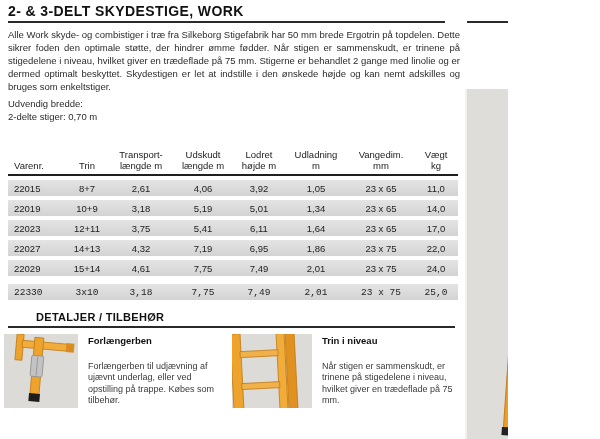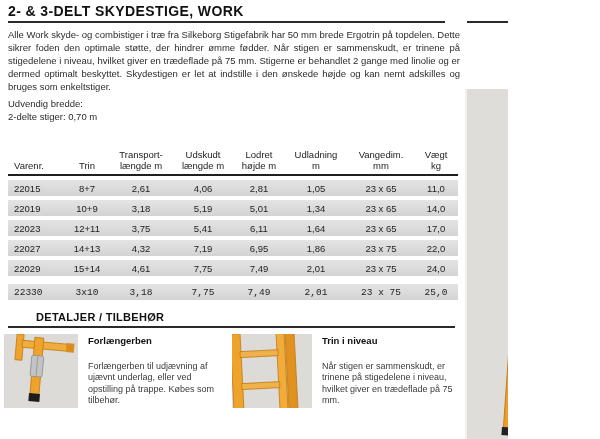--- a/index.html
+++ b/index.html
@@ -112,21 +112,21 @@
           <div>Vægt</div>
           <div>kg</div>
         </div>
       </div>
     <div id="tbody">
         <div class="trow tgrid">
           <div class="td">22015</div>
           <div class="td">8+7</div>
           <div class="td">2,61</div>
           <div class="td">4,06</div>
-          <div class="td">2,81</div>
+          <div class="td">3,92</div>
           <div class="td">1,05</div>
           <div class="td">23 x 65</div>
           <div class="td">11,0</div>
         </div>
         <div class="trow tgrid">
           <div class="td">22019</div>
           <div class="td">10+9</div>
           <div class="td">3,18</div>
           <div class="td">5,19</div>
           <div class="td">5,01</div>

